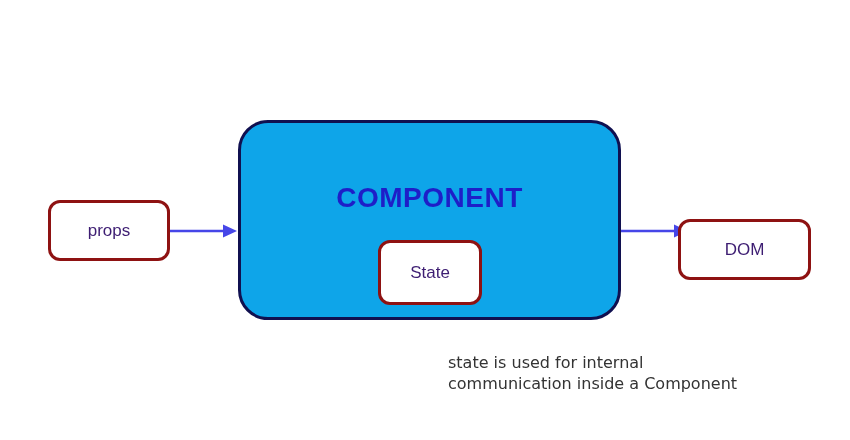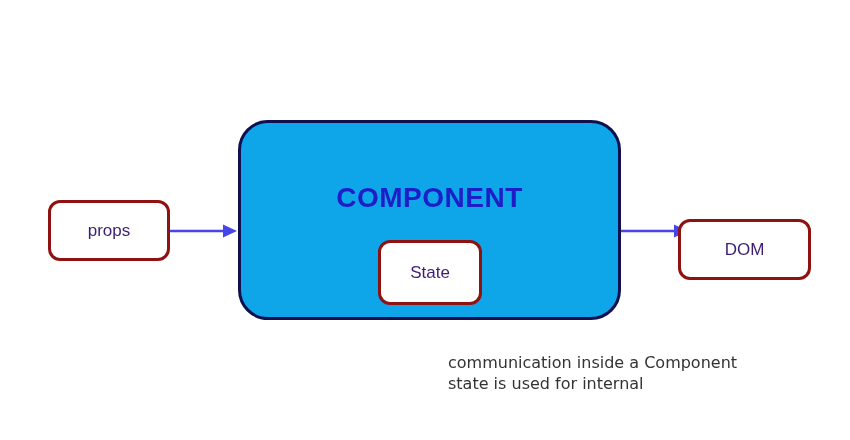--- a/index.html
+++ b/index.html
@@ -95,17 +95,17 @@
   <svg class="arrow arrow-2" viewBox="0 0 68 18" aria-hidden="true">
     <line x1="0" y1="9" x2="54" y2="9" stroke="currentColor" stroke-width="2.6"></line>
     <polygon points="53,2.5 67,9 53,15.5" fill="currentColor"></polygon>
   </svg>
 
   <div class="box dom-box">
     <span>DOM</span>
   </div>
 
   <div class="caption">
+    <div>state is used for internal</div>
     <div>communication inside a Component</div>
-    <div>state is used for internal</div>
   </div>
 
 </div>
 
 </body></html>

